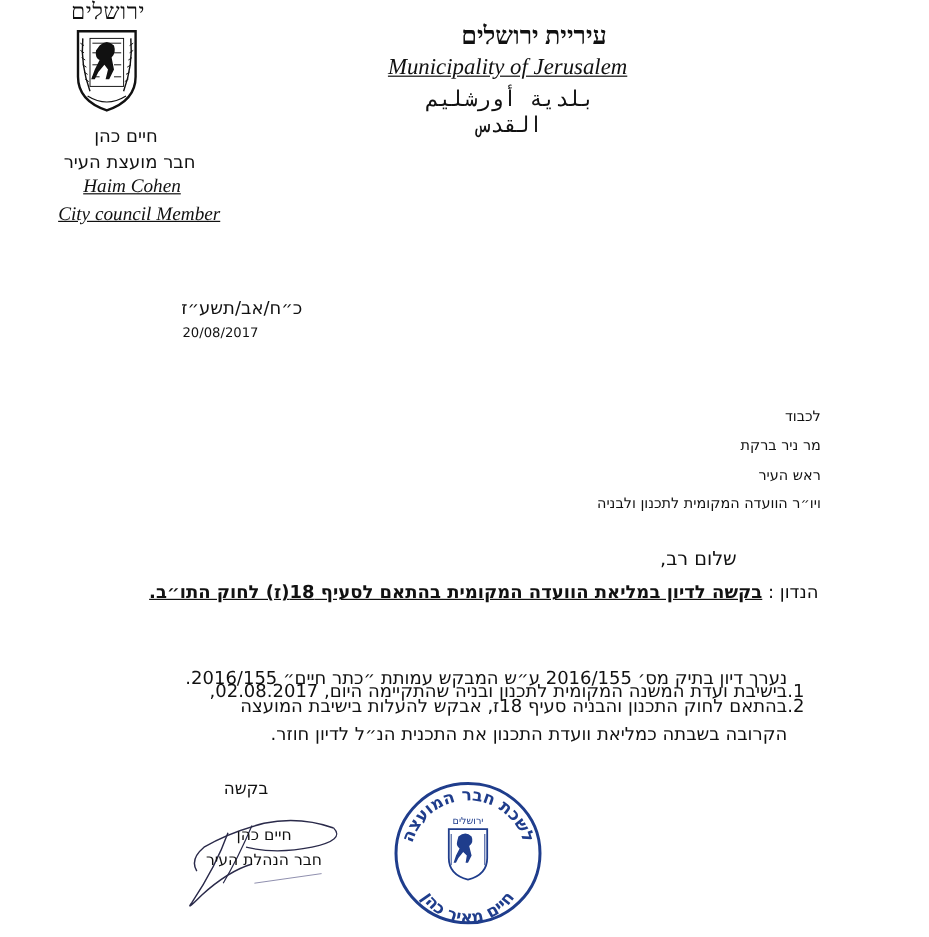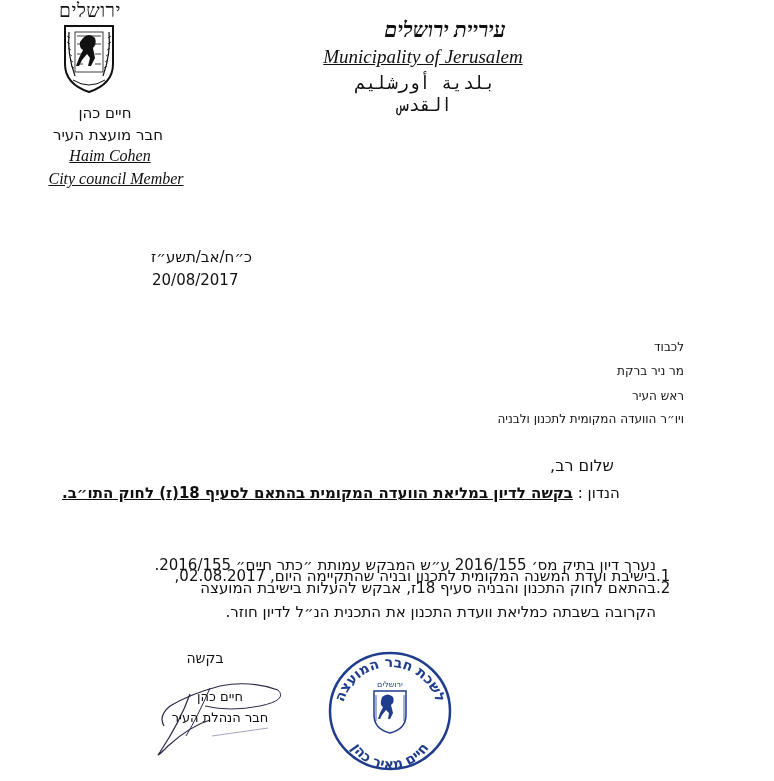--- a/index.html
+++ b/index.html
@@ -11,37 +11,37 @@
 
     
     #emblem-left { left:63px; top:8px; width:52px; height:86px; }
     #emblem-title { left:48px; top:0px; width:84px; text-align:center; font-family:"Liberation Serif", serif; font-size:19px; letter-spacing:0.5px; }
     #sender-heb-name { left:60px; top:104px; width:90px; text-align:center; font-size:15px; }
     #sender-heb-role { left:48px; top:126px; width:120px; text-align:center; font-size:15px; }
     #sender-en-name { left:50px; top:147px; width:120px; text-align:center; font-size:16px; }
     #sender-en-role { left:36px; top:170px; width:160px; text-align:center; font-size:16px; }
 
     
-    #muni-heb { left:350px; top:18px; width:190px; text-align:center; font-family:"Liberation Serif", serif; font-style:italic; font-size:21px; font-weight:bold; }
+    #muni-heb { left:350px; top:18px; width:190px; text-align:center; font-family:"Liberation Serif", serif; font-size:21px; font-weight:bold; }
     #muni-en { left:318px; top:46px; width:210px; text-align:center; font-size:19px; }
     #muni-ar { left:345px; top:72px; width:160px; text-align:center; font-family:Liberation Mono, monospace; font-size:18px; }
 
     
     #date-heb { left:152px; top:248px; width:100px; text-align:left; font-size:15px; }
-    #date-greg { left:152px; top:271px; width:100px; text-align:left; font-size:15px; }
+    #date-greg { left:152px; top:271px; width:100px; text-align:left; font-size:11px; }
 
     
     .addr { right:90px; font-size:12px; width:400px; }
     #addr-1 { top:340px; }
     #addr-2 { top:364px; }
     #addr-3 { top:389px; }
     #addr-4 { top:412px; }
 
     #greeting { right:92px; top:456px; width:200px; text-align:center; font-size:16px; }
-    #subject { right:92px; top:484px; width:620px; text-align:left; font-size:15px; }
+    #subject { right:92px; top:484px; width:620px; text-align:right; font-size:15px; }
     #subject .sub-label { font-weight:normal; }
     #subject .sub-text { font-weight:bold; text-decoration:underline; }
 
     .item { right:92px; width:620px; text-align:right; font-size:15px; }
     .item .num { display:inline-block; width:26px; text-align:left; }
     #item1-l1 { top:534px;margin-top:33px; }
     #item1-l2 { top:556px; right:118px; width:600px; }
     #item2-l1 { top:579px; }
     #item2-l2 { top:603px; right:118px; width:600px; }
 

